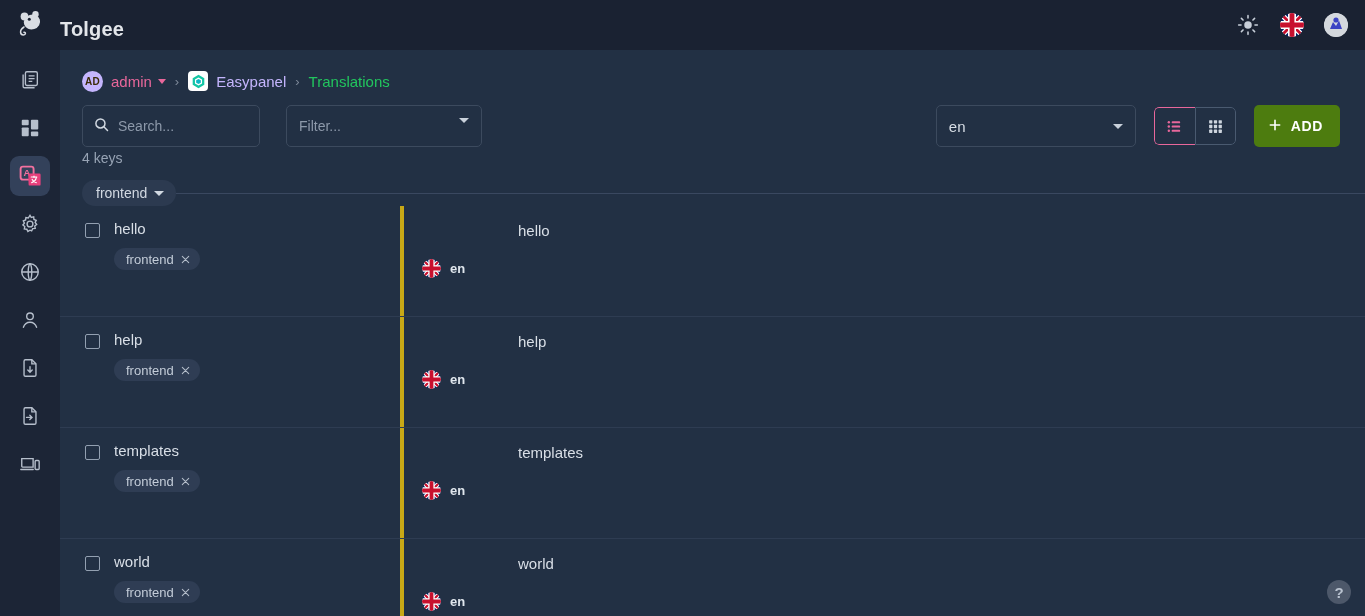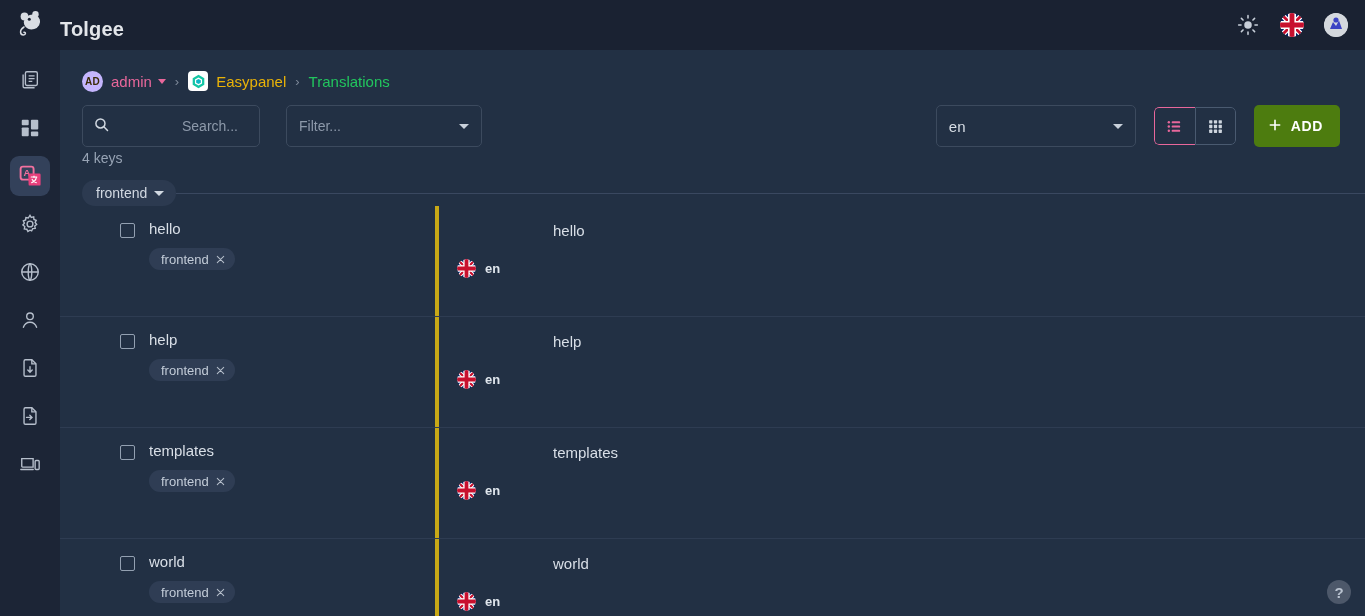--- a/index.html
+++ b/index.html
@@ -74,21 +74,21 @@
   .crumb-avatar {
     width: 21px; height: 21px; border-radius: 50%;
     background: #c4b5fd; color: #3a2a05;
     font-size: 10px; font-weight: 700;
     display: flex; align-items: center; justify-content: center;
     letter-spacing: .3px; flex: none;
   }
   .crumb-link {
     color: #e8679b; font-size: 15px; cursor: pointer; white-space: nowrap;
   }
-  .crumb-plain { color: #eab308; font-size: 15px; cursor: pointer; white-space: nowrap; }
+  .crumb-plain { color: #c4b5fd; font-size: 15px; cursor: pointer; white-space: nowrap; }
   .crumb-current { color: #22c55e; font-size: 15px; white-space: nowrap; }
   .crumb-caret {
     width: 0; height: 0; margin-left: -2px;
     border-left: 4.5px solid transparent; border-right: 4.5px solid transparent;
     border-top: 5px solid #e8679b; cursor: pointer;
   }
   .crumb-sep {
     color: #7d8899; font-size: 13px; padding: 0 1px; user-select: none;
   }
   .proj-icon {
@@ -103,27 +103,27 @@
     padding: 0 25px 0 22px; height: 56px; position: relative;
   }
   .search-box {
     width: 178px; height: 42px; border: 1px solid #3c4a5e;
     border-radius: 5px; display: flex; align-items: center;
     padding: 0 10px; gap: 8px;
   }
   .search-box input {
     background: transparent; border: none; outline: none;
     color: #f0abfc; font-size: 14px;
-    font-family: "Liberation Sans", sans-serif; width: 120px; text-align: right;
+    font-family: "Liberation Sans", sans-serif; width: 120px;
   }
   .search-box input::placeholder { color: #8d99aa; }
   .filter-box {
     width: 196px; height: 42px; border: 1px solid #3c4a5e; border-radius: 5px;
-    display: flex; align-items: center; justify-content: space-between;
-    padding: 0 12px; margin-left: 26px; cursor: pointer;
+    display: flex; justify-content: space-between;
+    padding: 12px 12px; margin-left: 26px; cursor: pointer;
   }
   .filter-box .lbl { color: #8d99aa; font-size: 14px; }
   .caret-dn {
     width: 0; height: 0;
     border-left: 5px solid transparent; border-right: 5px solid transparent;
     border-top: 5.5px solid #c9d1db;
   }
   .tb-right {
     margin-left: auto; display: flex; align-items: center; gap: 18px;
   }
@@ -169,21 +169,20 @@
     padding: 0 12px 0 14px; cursor: pointer; flex: none;
   }
   .ns-chip .lbl { color: #d2d9e2; font-size: 14px; }
   .ns-line { flex: 1; height: 1px; background: #3a4860; margin-left: 0; }
 
   
   .rows { margin-top: 0; }
   .krow {
     display: flex; height: 111px; border-bottom: 1px solid #2e3c52;
     position: relative;
-    padding-left: 35px;
   }
   .krow-left {
     width: 340px; padding: 14px 0 0 25px; flex: none;
   }
   .krow-head { display: flex; align-items: flex-start; gap: 14px; }
   .checkbox {
     width: 15px; height: 15px; border: 1.6px solid #93a0b1;
     border-radius: 2px; margin-top: 3px; cursor: pointer; flex: none;
   }
   .key-name { color: #d9dfe7; font-size: 15px; line-height: 18px; }

